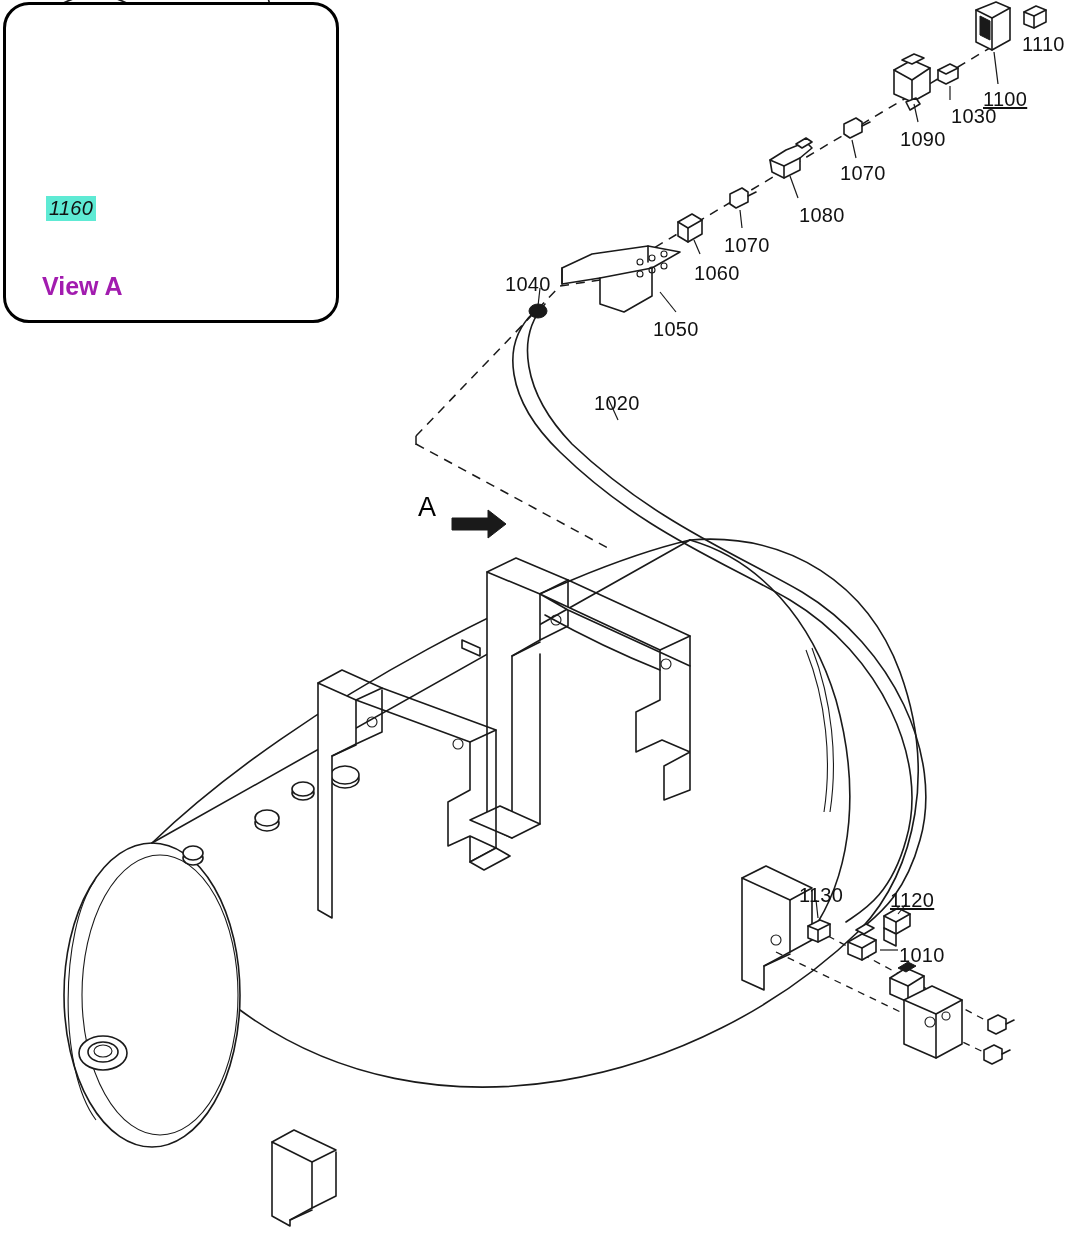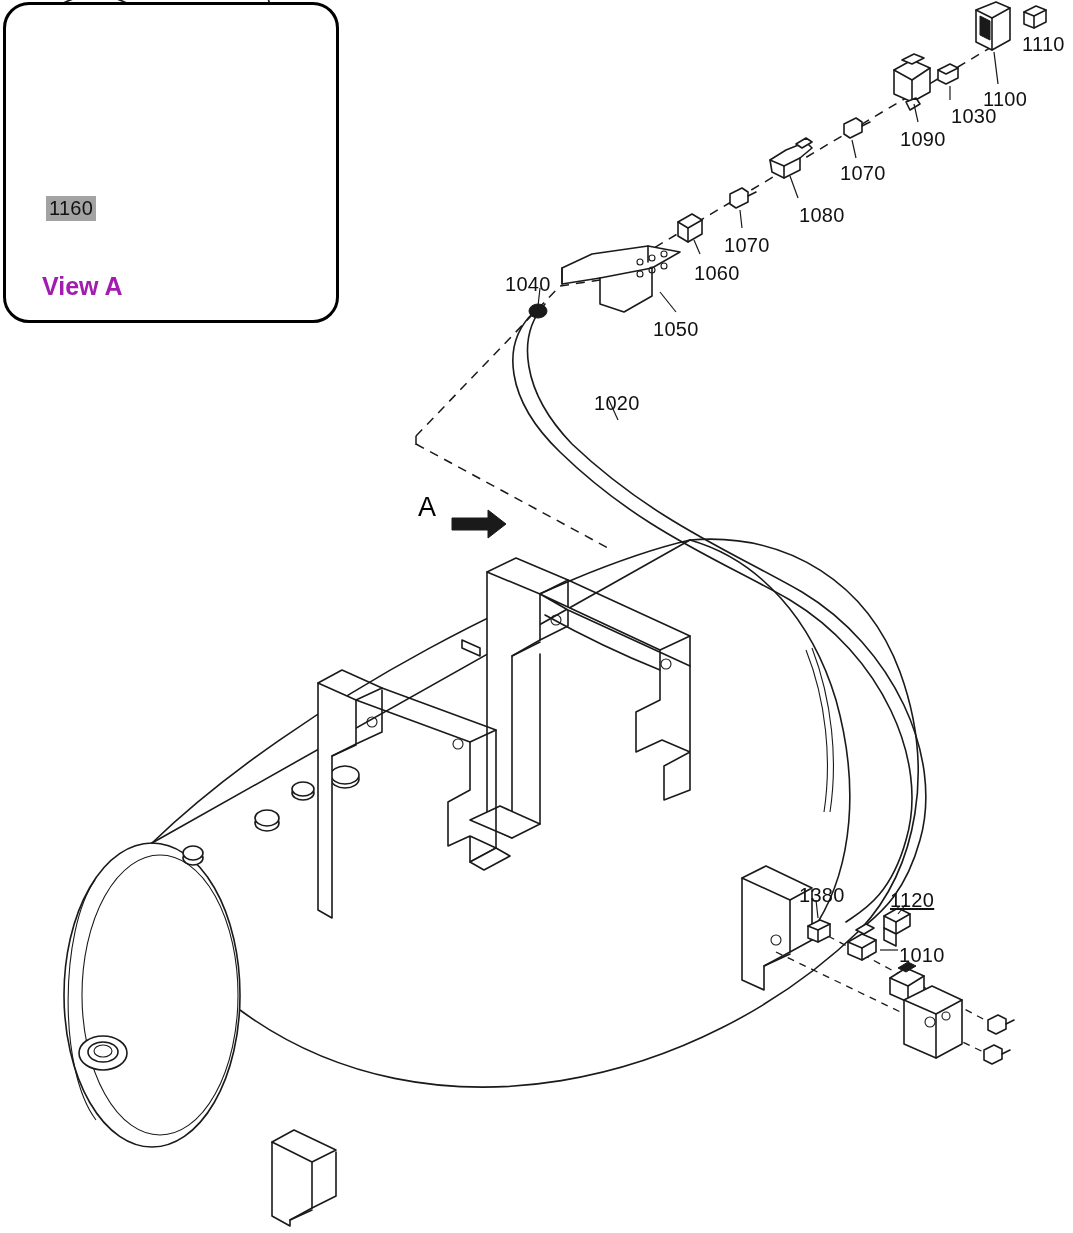--- a/index.html
+++ b/index.html
@@ -2,21 +2,21 @@
 <html><head>
 <meta charset="utf-8">
 <style>
   html,body{margin:0;padding:0;background:#ffffff;}
   body{width:1073px;height:1233px;position:relative;overflow:hidden;
        font-family:"Liberation Sans", sans-serif;color:#000;}
   #stage{position:absolute;left:0;top:0;width:1073px;height:1233px;}
   svg#dwg{position:absolute;left:0;top:0;width:1073px;height:1233px;}
   .callout{position:absolute;font-size:20px;font-weight:400;color:#111;
            letter-spacing:.3px;white-space:nowrap;}
-  .callout.hl{background:#a3a3a3;padding:1px 3px;font-weight:400;}
+  .callout.hl{background:#5eead4;padding:1px 3px;font-weight:400;font-style:italic;}
   .viewlabel{position:absolute;font-size:25px;font-weight:bold;color:#a21caf;}
   .bigA{position:absolute;font-size:27px;font-weight:400;color:#000;}
   .inset{position:absolute;left:3px;top:2px;width:330px;height:315px;
          border:3px solid #000;border-radius:26px;background:#fff;}
 </style>
 </head>
 <body>
 
 <div id="stage">
 
@@ -290,30 +290,30 @@
       <path class="leader" d="M86 164 L 78 186"></path>
     </g>
   </svg>
 
   <div class="inset"></div>
 
   <div class="callout hl" style="left:46px;top:196px;">1160</div>
   <div class="viewlabel" style="left:42px;top:272px;">View A</div>
 
   <div class="callout" style="left:1022px;top:33px;">1110</div>
-  <div class="callout" style="left:983px;top:88px;">1100</div>
+  <div class="callout" style="left:983px;top:88px;text-decoration:underline;">1100</div>
   <div class="callout" style="left:938px;top:105px;margin-left:13px;">1030</div>
   <div class="callout" style="left:900px;top:128px;">1090</div>
   <div class="callout" style="left:840px;top:162px;">1070</div>
   <div class="callout" style="left:783px;top:204px;margin-left:16px;">1080</div>
   <div class="callout" style="left:724px;top:234px;">1070</div>
   <div class="callout" style="left:694px;top:262px;">1060</div>
   <div class="callout" style="left:653px;top:318px;">1050</div>
   <div class="callout" style="left:505px;top:273px;">1040</div>
   <div class="callout" style="left:594px;top:392px;">1020</div>
 
   <div class="bigA" style="left:418px;top:492px;">A</div>
 
-  <div class="callout" style="left:799px;top:884px;">1380</div>
+  <div class="callout" style="left:799px;top:884px;">1130</div>
   <div class="callout" style="left:890px;top:889px;text-decoration:underline;">1120</div>
   <div class="callout" style="left:899px;top:944px;">1010</div>
 
 </div>
 
 </body></html>

